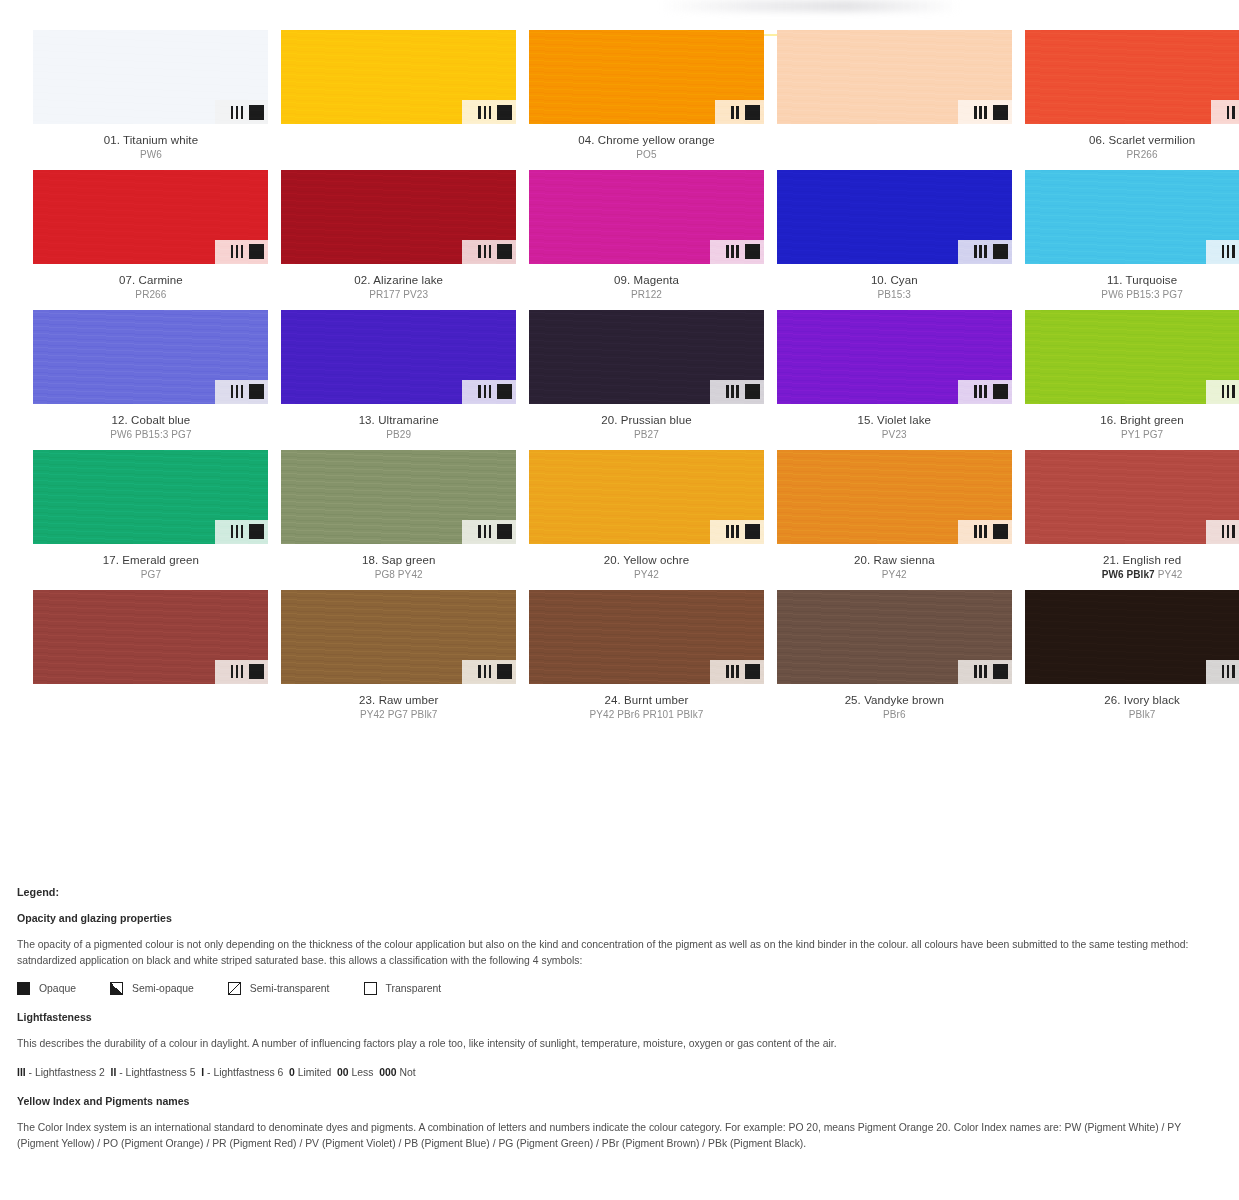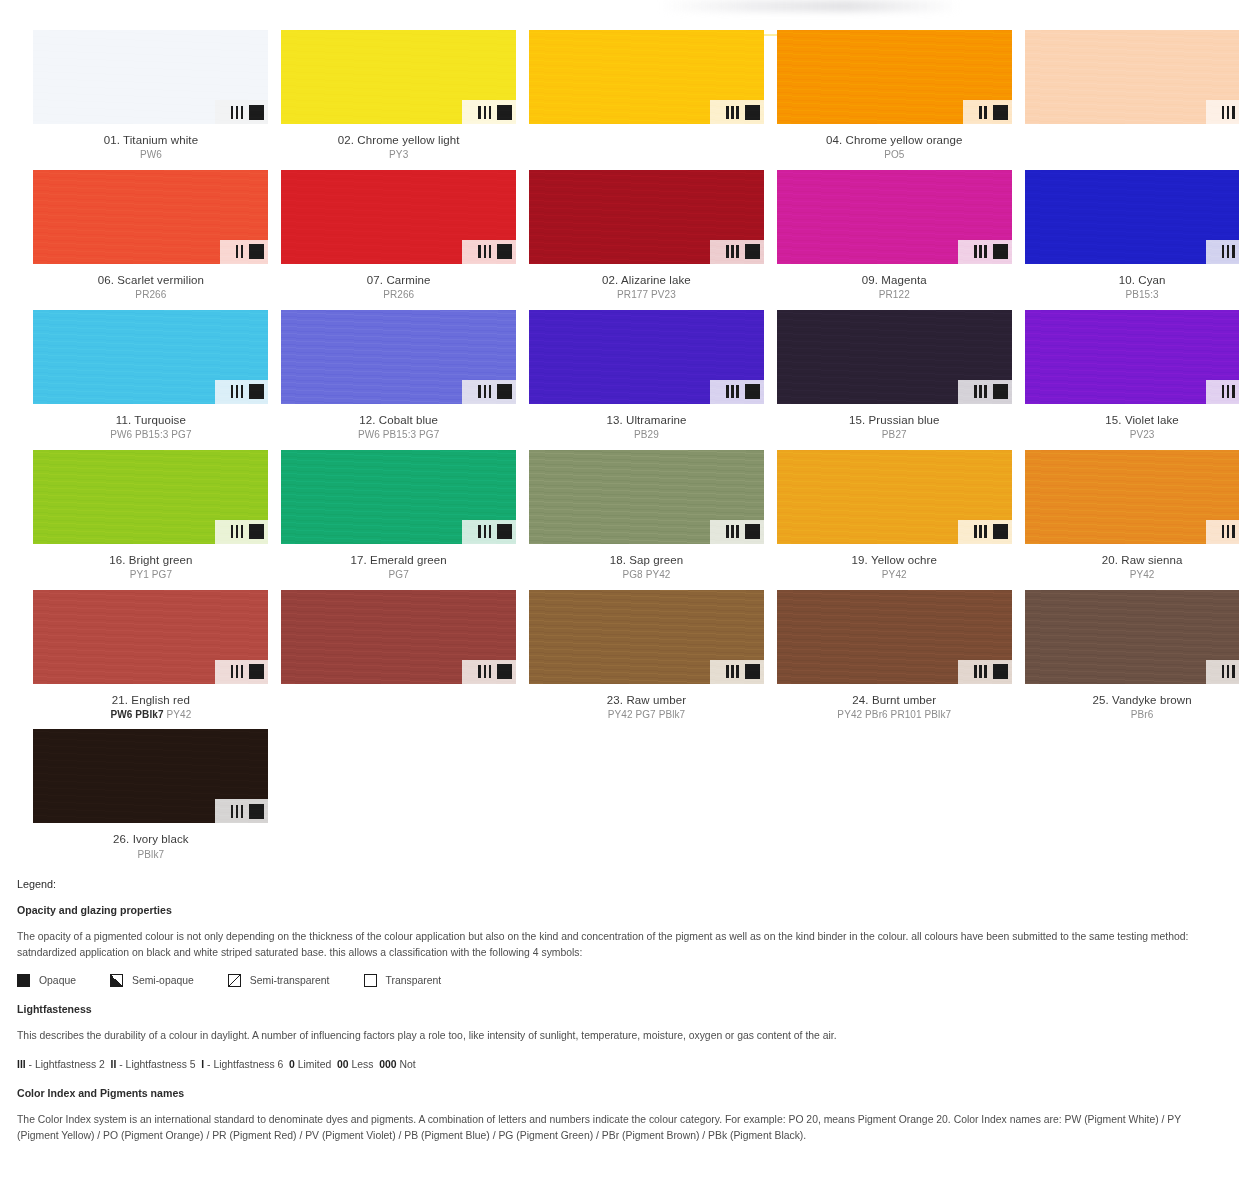--- a/index.html
+++ b/index.html
@@ -150,23 +150,23 @@
   
   #legend {
     position: absolute;
     left: 17px;
     top: 878px;
     width: 1205px;
     font-size: 10.4px;
     color: #4a4a4a;
   }
   #legend h4 {
-    margin: 0 0 14px 0;
+    margin: 8px 0 14px 0;
     font-size: 10.8px;
-    font-weight: normal;
+    font-weight: bold;
     color: #2c2c2c;
   }
   #legend h5 {
     margin: 0 0 13px 0;
     font-size: 10.6px;
     font-weight: bold;
     color: #2c2c2c;
   }
   #legend p {
     margin: 0 0 13px 0;
@@ -215,38 +215,20 @@
             </div>
           </div>
         </div>
         <div class="cap">
           <div class="nm">01. Titanium white</div>
           <div class="pg">PW6</div>
         </div>
       </div>
       <div class="cell">
         <div class="chip-wrap">
-          <div class="chip" style="background-color: rgb(245, 229, 32);">
-            <div class="badge" style="background: rgb(253, 248, 221);">
-              <div class="lf">
-                <i></i>
-                <i></i>
-                <i></i>
-              </div>
-              <div class="op opaque"></div>
-            </div>
-          </div>
-        </div>
-        <div class="cap">
-          <div class="nm">02. Chrome yellow light</div>
-          <div class="pg">PY3</div>
-        </div>
-      </div>
-      <div class="cell">
-        <div class="chip-wrap">
           <div class="chip" style="background-color: rgb(253, 198, 11);">
             <div class="badge" style="background: rgb(253, 240, 205);">
               <div class="lf">
                 <i></i>
                 <i></i>
                 <i></i>
               </div>
               <div class="op opaque"></div>
             </div>
           </div>
@@ -433,21 +415,21 @@
               <div class="lf">
                 <i></i>
                 <i></i>
                 <i></i>
               </div>
               <div class="op opaque"></div>
             </div>
           </div>
         </div>
         <div class="cap">
-          <div class="nm">15. Prussian blue</div>
+          <div class="nm">20. Prussian blue</div>
           <div class="pg">PB27</div>
         </div>
       </div>
       <div class="cell">
         <div class="chip-wrap">
           <div class="chip" style="background-color: rgb(122, 26, 208);">
             <div class="badge" style="background: rgb(225, 208, 240);">
               <div class="lf">
                 <i></i>
                 <i></i>
@@ -523,21 +505,21 @@
               <div class="lf">
                 <i></i>
                 <i></i>
                 <i></i>
               </div>
               <div class="op opaque"></div>
             </div>
           </div>
         </div>
         <div class="cap">
-          <div class="nm">19. Yellow ochre</div>
+          <div class="nm">20. Yellow ochre</div>
           <div class="pg">PY42</div>
         </div>
       </div>
       <div class="cell">
         <div class="chip-wrap">
           <div class="chip" style="background-color: rgb(230, 139, 34);">
             <div class="badge" style="background: rgb(250, 227, 205);">
               <div class="lf">
                 <i></i>
                 <i></i>
@@ -681,15 +663,15 @@
       <div class="sym-item">
         <div class="op transparent"></div>
         <span>Transparent</span>
       </div>
     </div>
 
   <h5>Lightfasteness</h5>
   <p>This describes the durability of a colour in daylight. A number of influencing factors play a role too, like intensity of sunlight, temperature, moisture, oxygen or gas content of the air.</p>
   <div class="lf-row" id="lf-scale"><b>III</b><span> - Lightfastness 2</span>&nbsp;&nbsp;<b>II</b><span> - Lightfastness 5</span>&nbsp;&nbsp;<b>I</b><span> - Lightfastness 6</span>&nbsp;&nbsp;<b>0</b><span> Limited</span>&nbsp;&nbsp;<b>00</b><span> Less</span>&nbsp;&nbsp;<b>000</b><span> Not</span></div>
 
-  <h5>Color Index and Pigments names</h5>
+  <h5>Yellow Index and Pigments names</h5>
   <p>The Color Index system is an international standard to denominate dyes and pigments. A combination of letters and numbers indicate the colour category. For example: PO 20, means Pigment Orange 20. Color Index names are: PW (Pigment White) / PY (Pigment Yellow) / PO (Pigment Orange) / PR (Pigment Red) / PV (Pigment Violet) / PB (Pigment Blue) / PG (Pigment Green) / PBr (Pigment Brown) / PBk (Pigment Black).</p>
 </div>
 
 </body></html>

